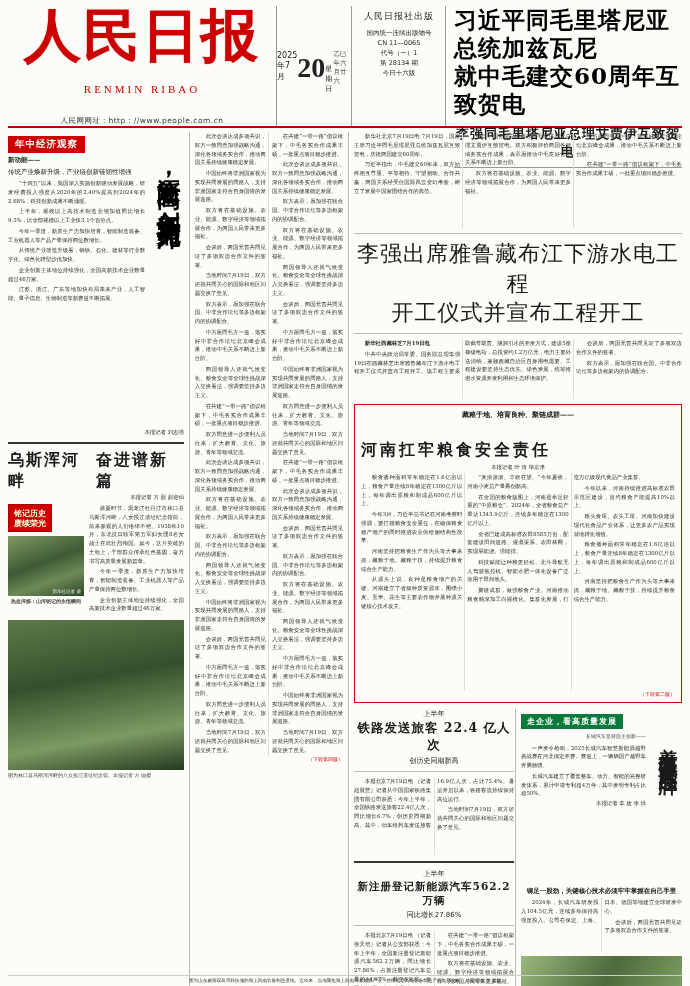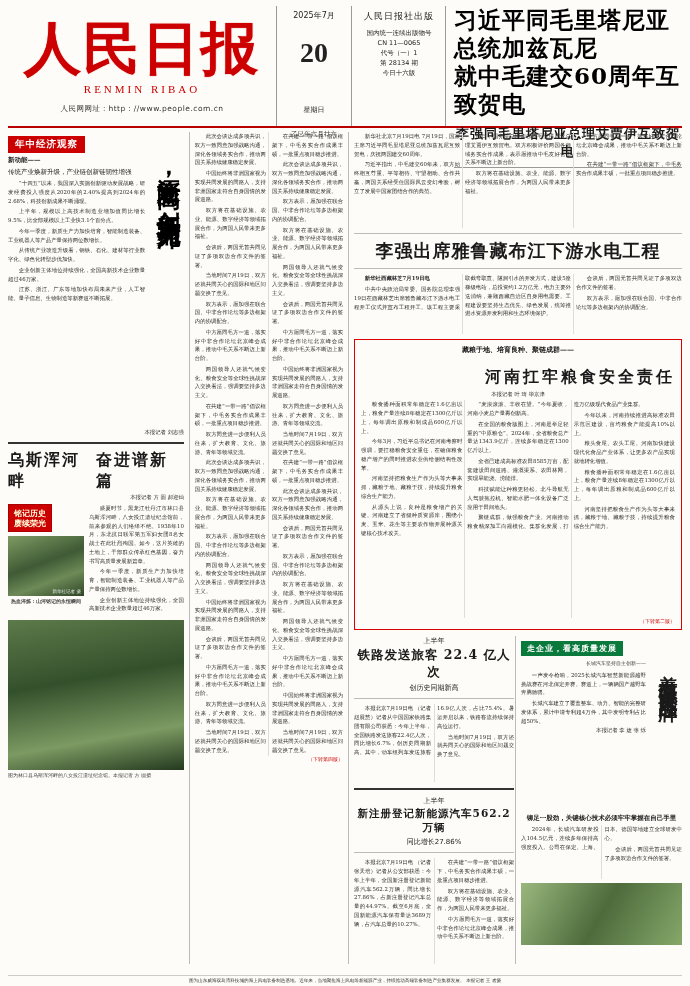--- a/index.html
+++ b/index.html
@@ -5,34 +5,34 @@
   html,body{margin:0;padding:0;}
   body{
     width:690px;height:986px;background:#fdfcf8;
     font-family:"DejaVu Sans","Liberation Sans",sans-serif;
     color:#1a1a1a;overflow:hidden;position:relative;
   }
   .page{position:relative;width:690px;height:986px;box-sizing:border-box;padding:6px 8px;}
 
   
   .masthead{display:flex;align-items:stretch;height:120px;border-bottom:2px solid #b00;}
-  .mh-logo{width:268px;display:flex;flex-direction:column;justify-content:center;align-items:center;}
+  .mh-logo{width:268px;display:flex;flex-direction:column;justify-content:space-between;align-items:center;}
   .mh-logo .cn{
     font-family:"DejaVu Serif","Liberation Serif",serif;
     font-weight:700;color:#c00;font-size:57px;letter-spacing:2px;line-height:1;
     text-shadow:0 0 1px #c00;
   }
   .mh-logo .py{
     color:#c00;font-size:11px;letter-spacing:3px;margin-top:7px;font-family:"Liberation Serif",serif;
   }
   .mh-logo .site{font-size:7.5px;color:#333;margin-top:9px;letter-spacing:.5px;}
   .mh-date{
     width:74px;border-left:1px solid #999;border-right:1px solid #999;
-    display:flex;flex-direction:column;align-items:center;justify-content:flex-start;
-    padding-top:4px;font-size:7px;color:#222;gap:12px;
+    display:flex;flex-direction:row;align-items:center;justify-content:flex-start;
+    padding-top:4px;font-size:7px;color:#222;
   }
   .mh-date .ymd{font-size:8px;margin-bottom:4px;}
   .mh-date .day{font-size:28px;font-weight:700;line-height:1;margin:2px 0;font-family:Liberation Serif, serif;}
   .mh-date .wk{font-size:7px;margin-bottom:3px;margin-top:24px;}
   .mh-date .lunar{font-size:6.5px;color:#444;}
   .mh-pub{
     width:84px;font-size:6.5px;line-height:1.55;color:#222;padding:4px 4px 0 5px;
     border-right:1px solid #999;text-align:center;
   }
   .mh-pub .pubname{font-size:9px;margin-bottom:4px;letter-spacing:1px;}
@@ -94,28 +94,28 @@
     font-size:8px;padding:3px 5px;line-height:1.25;text-align:center;
     font-family:"DejaVu Serif",serif;font-weight:700;
   }
 
   
   .midcol{width:150px;}
 
   
   .rightcol{width:332px;}
   .r2-title{
-    font-family:"DejaVu Serif","Liberation Serif",serif;font-weight:700;
-    font-size:18px;line-height:1.35;letter-spacing:1px;text-align:center;
+    font-family:"DejaVu Serif","Liberation Serif",serif;font-weight:400;
+    font-size:22px;line-height:1.35;letter-spacing:1px;text-align:center;
   }
   .redbox{border:1.5px solid #d00;padding:5px 6px;margin-top:5px;}
   .kicker{font-size:7px;text-align:center;margin-bottom:2px;font-family:"DejaVu Serif",serif;font-weight:bold;}
   .redbox .t{
-    text-align:right;font-family:Liberation Serif, serif;font-weight:700;
-    font-size:16px;letter-spacing:3px;margin:12px 0 3px;
+    text-align:left;font-family:Liberation Serif, serif;font-weight:700;
+    font-size:16px;letter-spacing:3px;margin:20px 0 3px;
   }
   .tag-green{
     display:inline-block;background:#0a7a3c;color:#fff;font-size:8px;padding:2px 6px;
     font-family:"DejaVu Serif",serif;font-weight:700;letter-spacing:1px;
   }
   .brandtitle{
     font-family:"DejaVu Serif","Liberation Serif",serif;font-weight:700;font-size:19px;
     writing-mode:vertical-rl;text-orientation:upright;letter-spacing:3px;height:150px;margin-left:6px;
   }
   .stat-title{
@@ -266,20 +266,21 @@
         <p>新华社北京7月19日电 7月19日，国家主席习近平同毛里塔尼亚总统加兹瓦尼互致贺电，庆祝两国建交60周年。</p>
         <p>习近平指出，中毛建交60年来，双方始终相互尊重、平等相待、守望相助、合作共赢，两国关系经受住国际风云变幻考验，树立了发展中国家团结合作的典范。</p>
         <p>同日，国务院总理李强同毛里塔尼亚总理艾贾伊互致贺电。双方积极评价两国各领域务实合作成果，表示愿推动中毛友好合作关系不断迈上新台阶。</p>
         <p>双方将在基础设施、农业、能源、数字经济等领域拓展合作，为两国人民带来更多福祉。</p>
         <p>中方愿同毛方一道，落实好中非合作论坛北京峰会成果，推动中毛关系不断迈上新台阶。</p>
         <p>在共建“一带一路”倡议框架下，中毛务实合作成果丰硕，一批重点项目稳步推进。</p>
       </div>
 
       <div class="hr-thin"></div>
       <div class="r2-title">李强出席雅鲁藏布江下游水电工程</div>
+      <div class="r2-title">开工仪式并宣布工程开工</div>
       <div class="hr-thin"></div>
       <div class="colwrap3 body-text" style="height:60px;overflow:hidden">
         <p><b>新华社西藏林芝7月19日电</b></p>
         <p>中共中央政治局常委、国务院总理李强19日在西藏林芝出席雅鲁藏布江下游水电工程开工仪式并宣布工程开工。该工程主要采取截弯取直、隧洞引水的开发方式，建设5座梯级电站，总投资约1.2万亿元，电力主要外送消纳，兼顾西藏自治区自身用电需要。工程建设要坚持生态优先、绿色发展，统筹推进水资源开发利用和生态环境保护。</p>
         <p>会谈后，两国元首共同见证了多项双边合作文件的签署。</p>
         <p>双方表示，愿加强在联合国、中非合作论坛等多边框架内的协调配合。</p>
       </div>
 
       <div class="redbox">
         <div class="kicker">藏粮于地、培育良种、聚链成群——</div>

